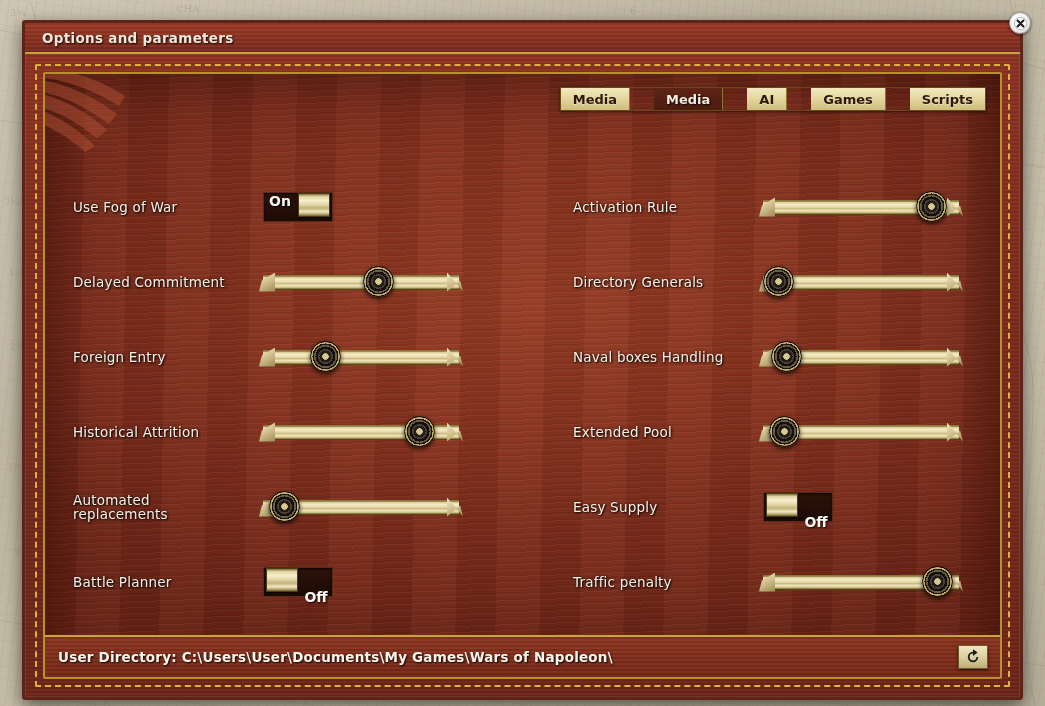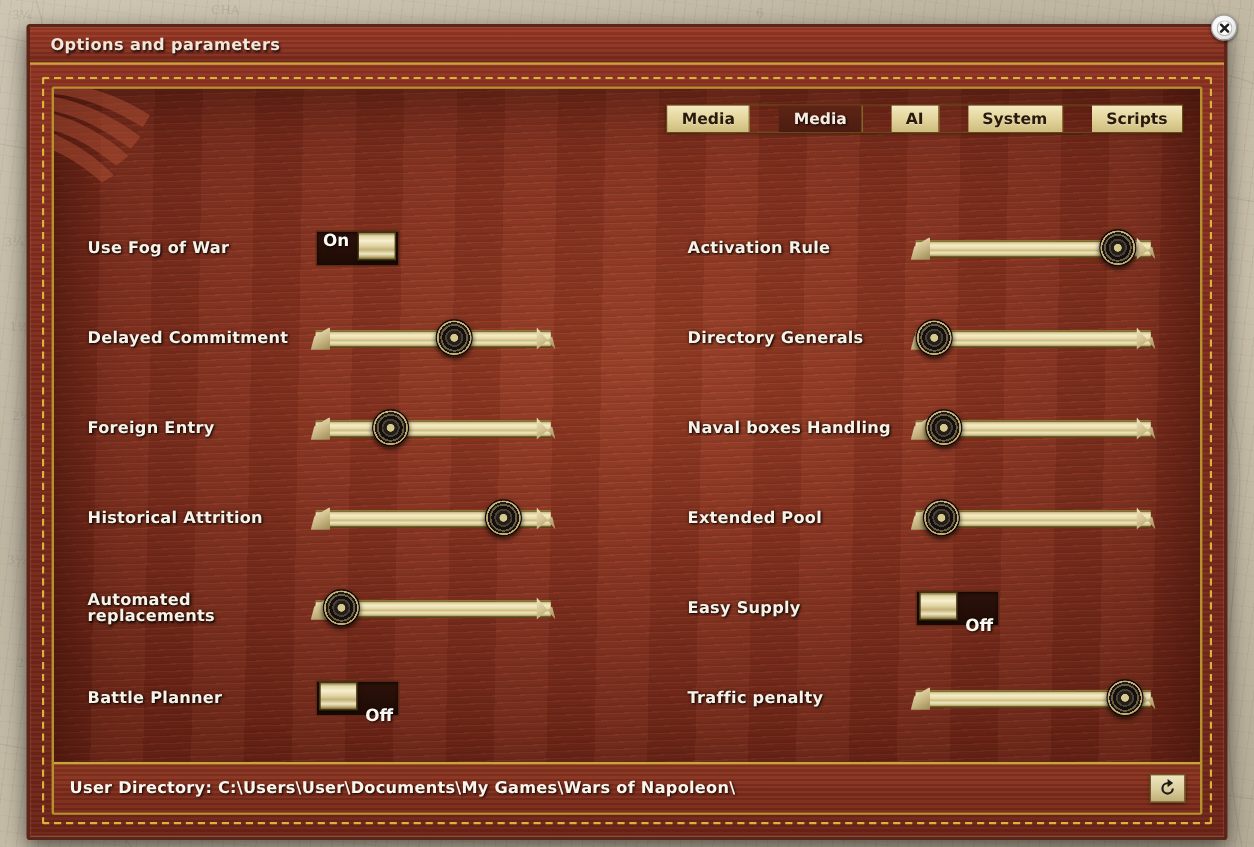--- a/index.html
+++ b/index.html
@@ -103,21 +103,21 @@
 
   
   .col { position: absolute; width: 440px; }
   .col-left  { left: 18px;  top: 95px; }
   .col-right { left: 518px; top: 95px; }
   .row {
     position: relative; height: 75px;
   }
   .row-label {
     position: absolute; left: 10px; top: 50%; transform: translateY(-50%);
-    width: 185px; font-size: 13.5px; font-weight: bold; color: #f7f1e6;
+    width: 185px; font-size: 13.5px; font-weight: normal; color: #f7f1e6;
     line-height: 1.05; letter-spacing: .2px;
     text-shadow: 1px 1px 2px rgba(0,0,0,.9), 0 0 3px rgba(0,0,0,.6);
   }
   .ctl { position: absolute; left: 200px; top: 50%; transform: translateY(-50%); }
 
   
   .slider { position: relative; width: 196px; height: 22px; cursor: pointer; }
   .slider .track {
     position: absolute; left: 0; right: 0; top: 4px; height: 15px;
     background: linear-gradient(180deg,
@@ -235,21 +235,21 @@
           <path d="M2,14 C28,18 54,30 78,48 L70,58 C48,42 26,30 2,26 Z"></path>
           <path d="M2,28 C26,34 48,46 68,64 L58,72 C40,58 22,46 2,42 Z"></path>
           <path d="M2,44 C22,52 40,64 56,80 L46,86 C32,74 18,64 2,58 Z"></path>
         </g>
       </svg>
 
       <div class="tabbar">
         <div class="tab">Media</div>
         <div class="tab active">Media</div>
         <div class="tab">AI</div>
-        <div class="tab">System</div>
+        <div class="tab">Games</div>
         <div class="tab">Scripts</div>
       </div>
 
       <div class="col col-left">
 
         <div class="row">
           <div class="row-label">Use Fog of War</div>
           <div class="ctl">
             <div class="toggle on">
               <div class="t-label">On</div>

